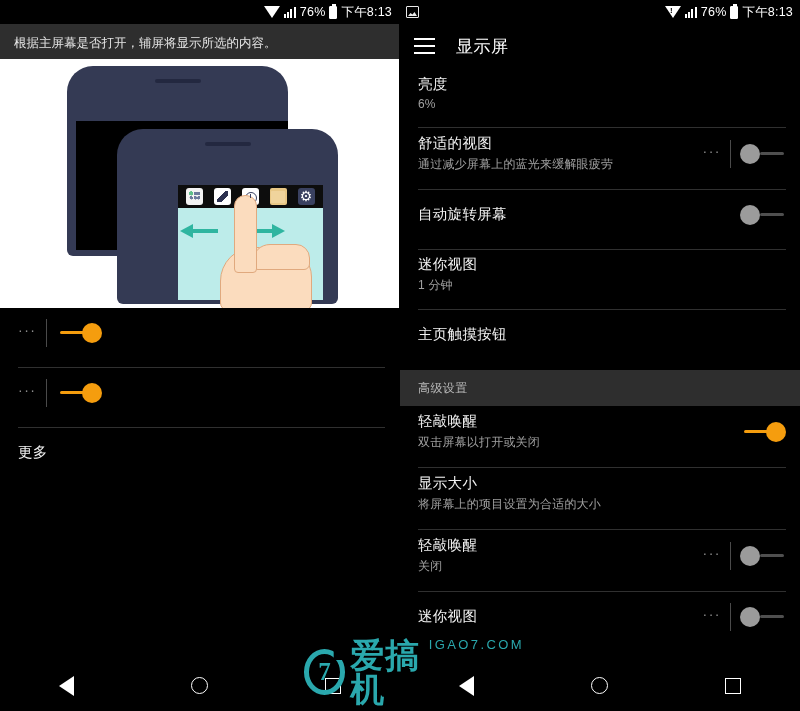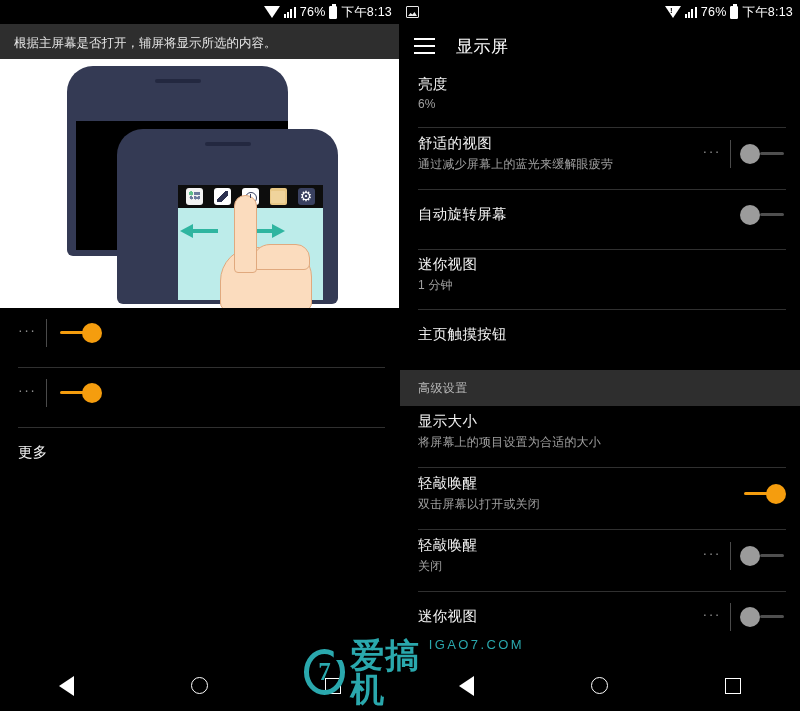--- a/index.html
+++ b/index.html
@@ -430,36 +430,36 @@
       <div class="row">
         <div class="row-texts">
           <span class="row-title">主页触摸按钮</span>
         </div>
       </div>
 
       <div class="section-header">高级设置</div>
 
       <div class="row tall">
         <div class="row-texts">
+          <span class="row-title">轻敲唤醒</span>
+          <span class="row-sub">双击屏幕以打开或关闭</span>
+        </div>
+        <div class="row-right">
+          <span class="toggle on">
+            <span class="track"></span>
+              <span class="knob"></span>
+          </span>
+        </div>
+        <span class="row-divider"></span>
+      </div>
+
+      <div class="row tall">
+        <div class="row-texts">
           <span class="row-title">显示大小</span>
           <span class="row-sub">将屏幕上的项目设置为合适的大小</span>
-        </div>
-        <span class="row-divider"></span>
-      </div>
-
-      <div class="row tall">
-        <div class="row-texts">
-          <span class="row-title">轻敲唤醒</span>
-          <span class="row-sub">双击屏幕以打开或关闭</span>
-        </div>
-        <div class="row-right">
-          <span class="toggle on">
-            <span class="track"></span>
-              <span class="knob"></span>
-          </span>
         </div>
         <span class="row-divider"></span>
       </div>
 
       <div class="row tall">
         <div class="row-texts">
           <span class="row-title">轻敲唤醒</span>
           <span class="row-sub">关闭</span>
         </div>
         <div class="row-right">

